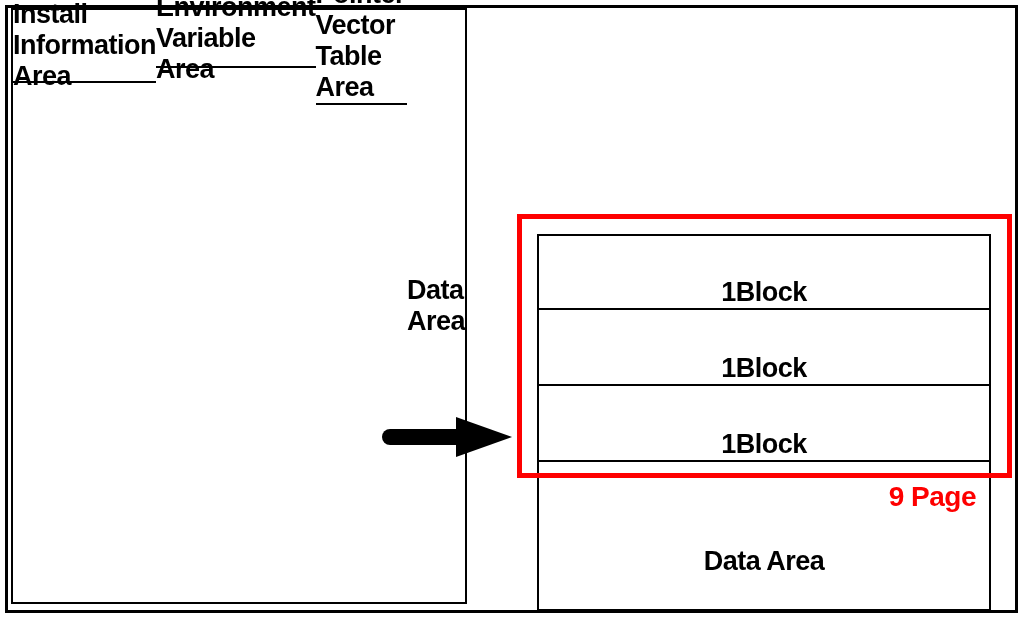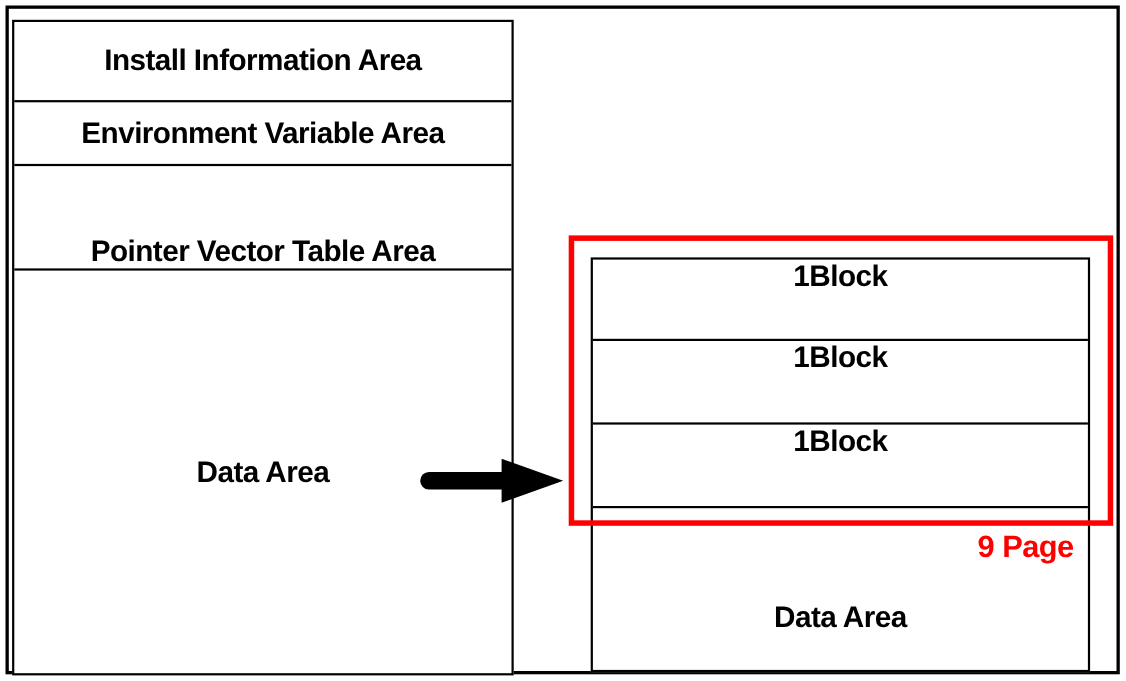--- a/index.html
+++ b/index.html
@@ -20,27 +20,27 @@
   .outer-frame {
     position: absolute;
     left: 5px; top: 5px;
     width: 1013px; height: 608px;
     border: 3px solid var(--line-black, #000000);
     box-sizing: border-box;
   }
   
   .left-column {
     position: absolute;
-    left: 11px; top: 18px;
+    left: 11px; top: 8px;
     width: 456px; height: 596px;
     border: 2px solid var(--line-black, #000000);
     box-sizing: border-box;
     background: #fff;
     display: flex;
-    flex-direction: column;
+    flex-direction: row;
   }
   .mem-row {
     display: flex;
     align-items: center;
     justify-content: center;
     font-size: 27px;
     letter-spacing: -0.5px;
     box-sizing: border-box;
   }
   .mem-row.r1 { height: 73px; border-bottom: 2px solid var(--line-black, #000000); }
@@ -59,21 +59,21 @@
     width: 454px; height: 377px;
     border: 2px solid var(--line-black, #000000);
     box-sizing: border-box;
     background: #fff;
     display: flex;
     flex-direction: column;
     z-index: 1;
   }
   .block-row {
     display: flex;
-    align-items: flex-start;
+    align-items: flex-end;
     justify-content: center;
     font-size: 27px;
     letter-spacing: -0.5px;
     box-sizing: border-box;
   }
   .block-row.b1 { height: 74px; border-bottom: 2px solid var(--line-black, #000000); }
   .block-row.b2 { height: 76px; border-bottom: 2px solid var(--line-black, #000000); }
   .block-row.b3 { height: 76px; border-bottom: 2px solid var(--line-black, #000000); }
   .data-row {
     flex: 1;

